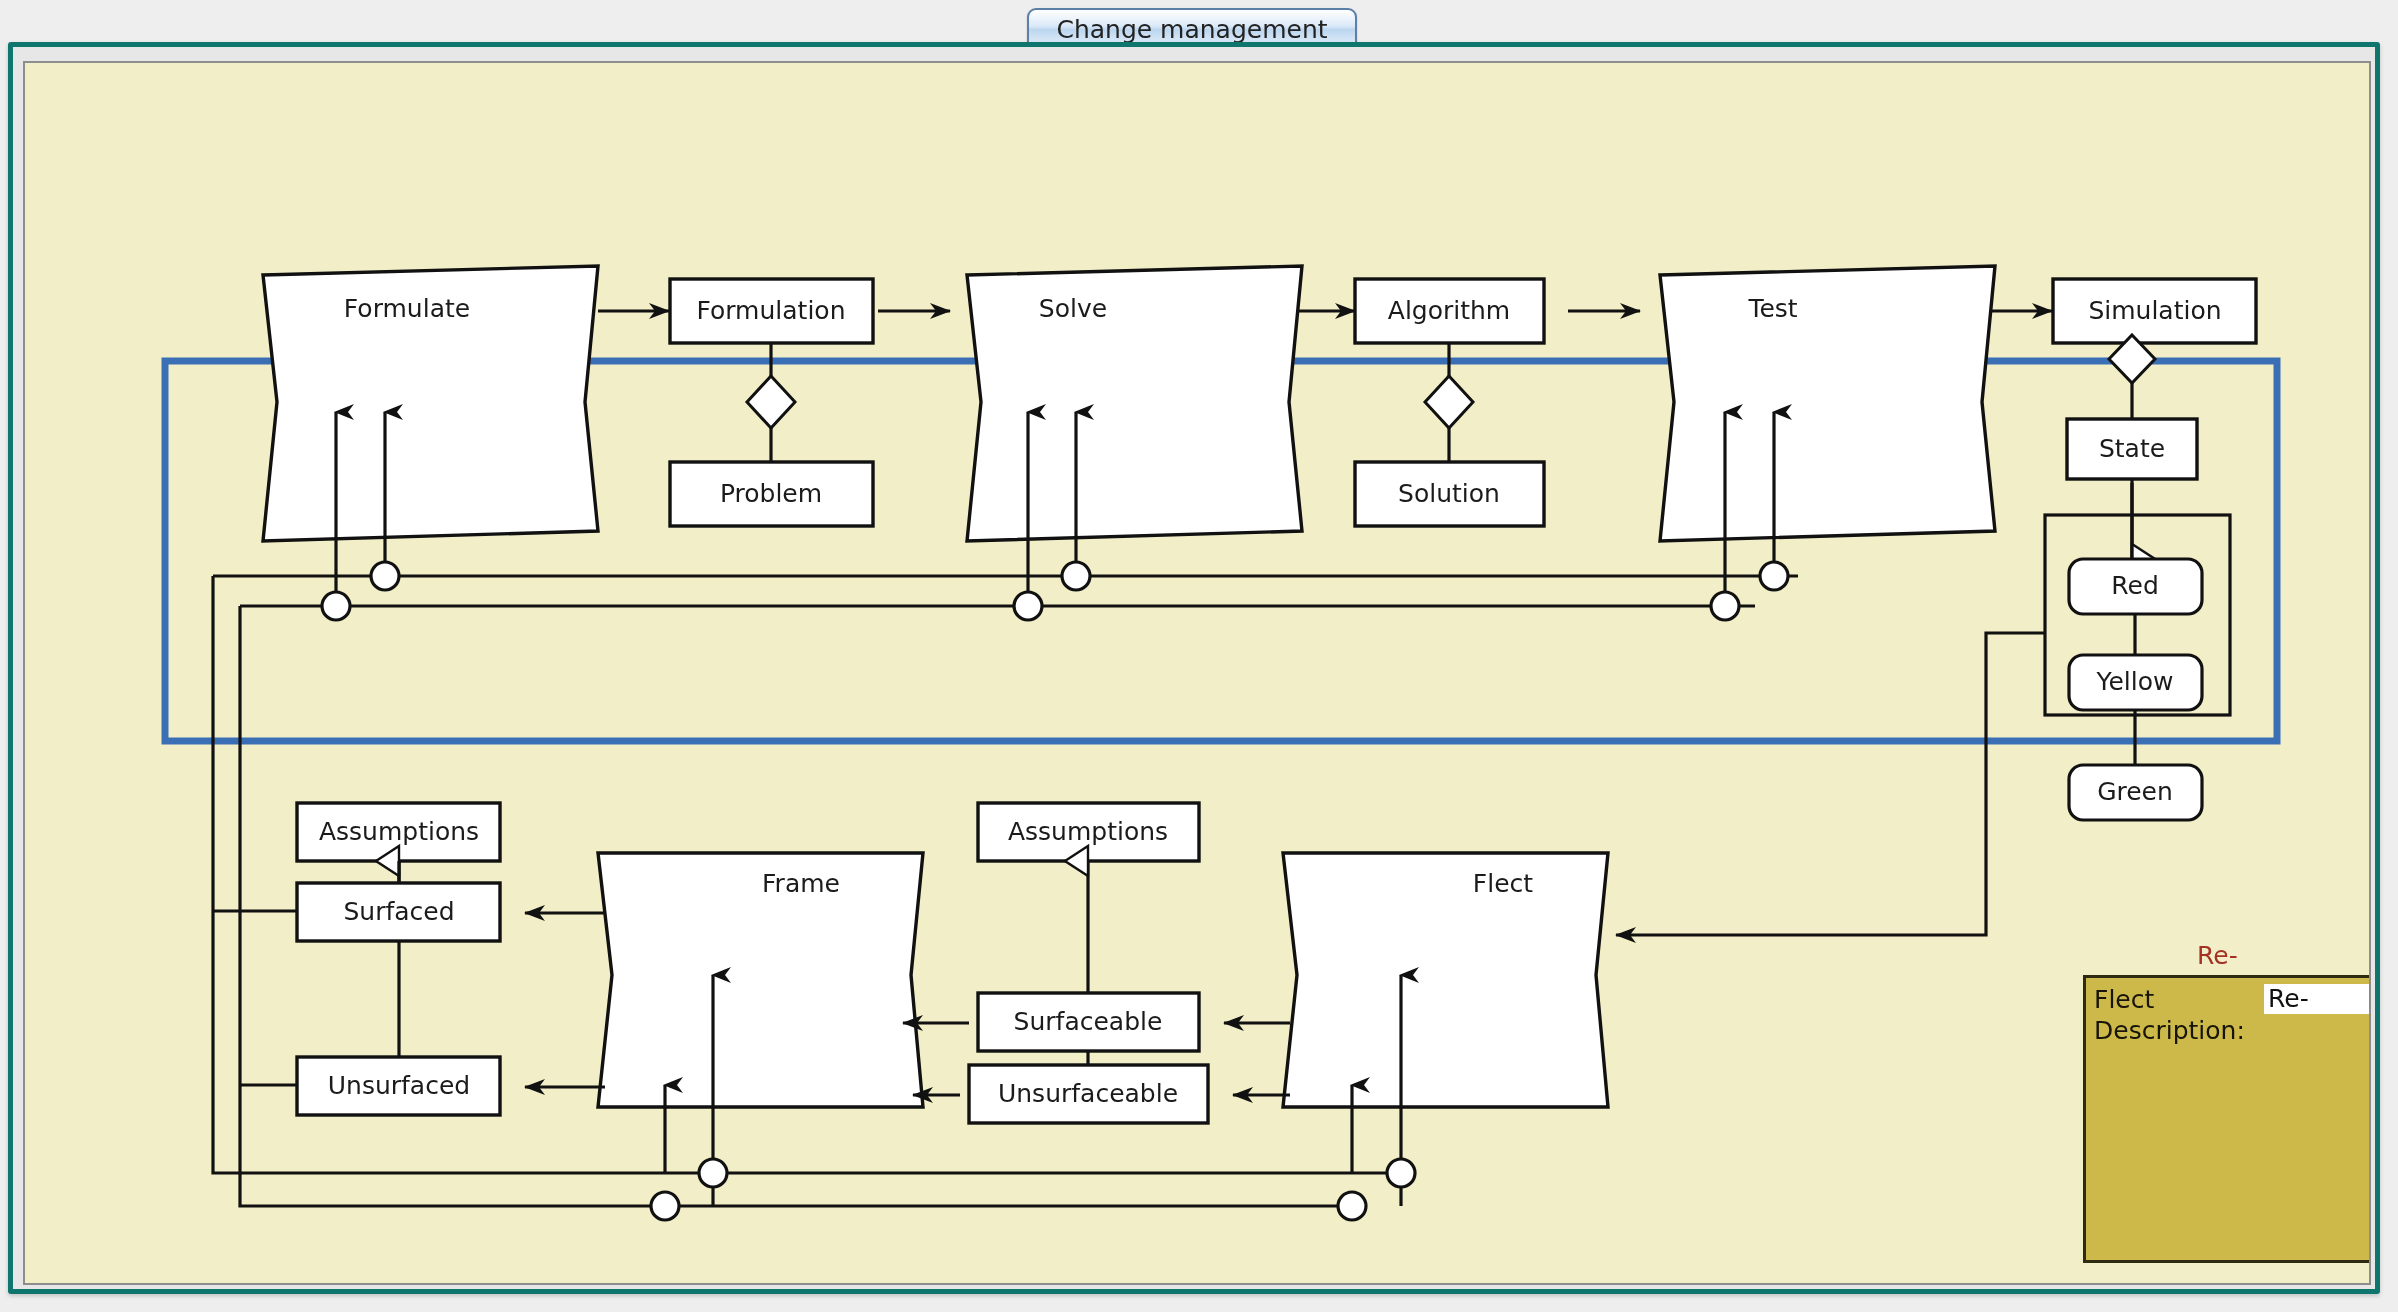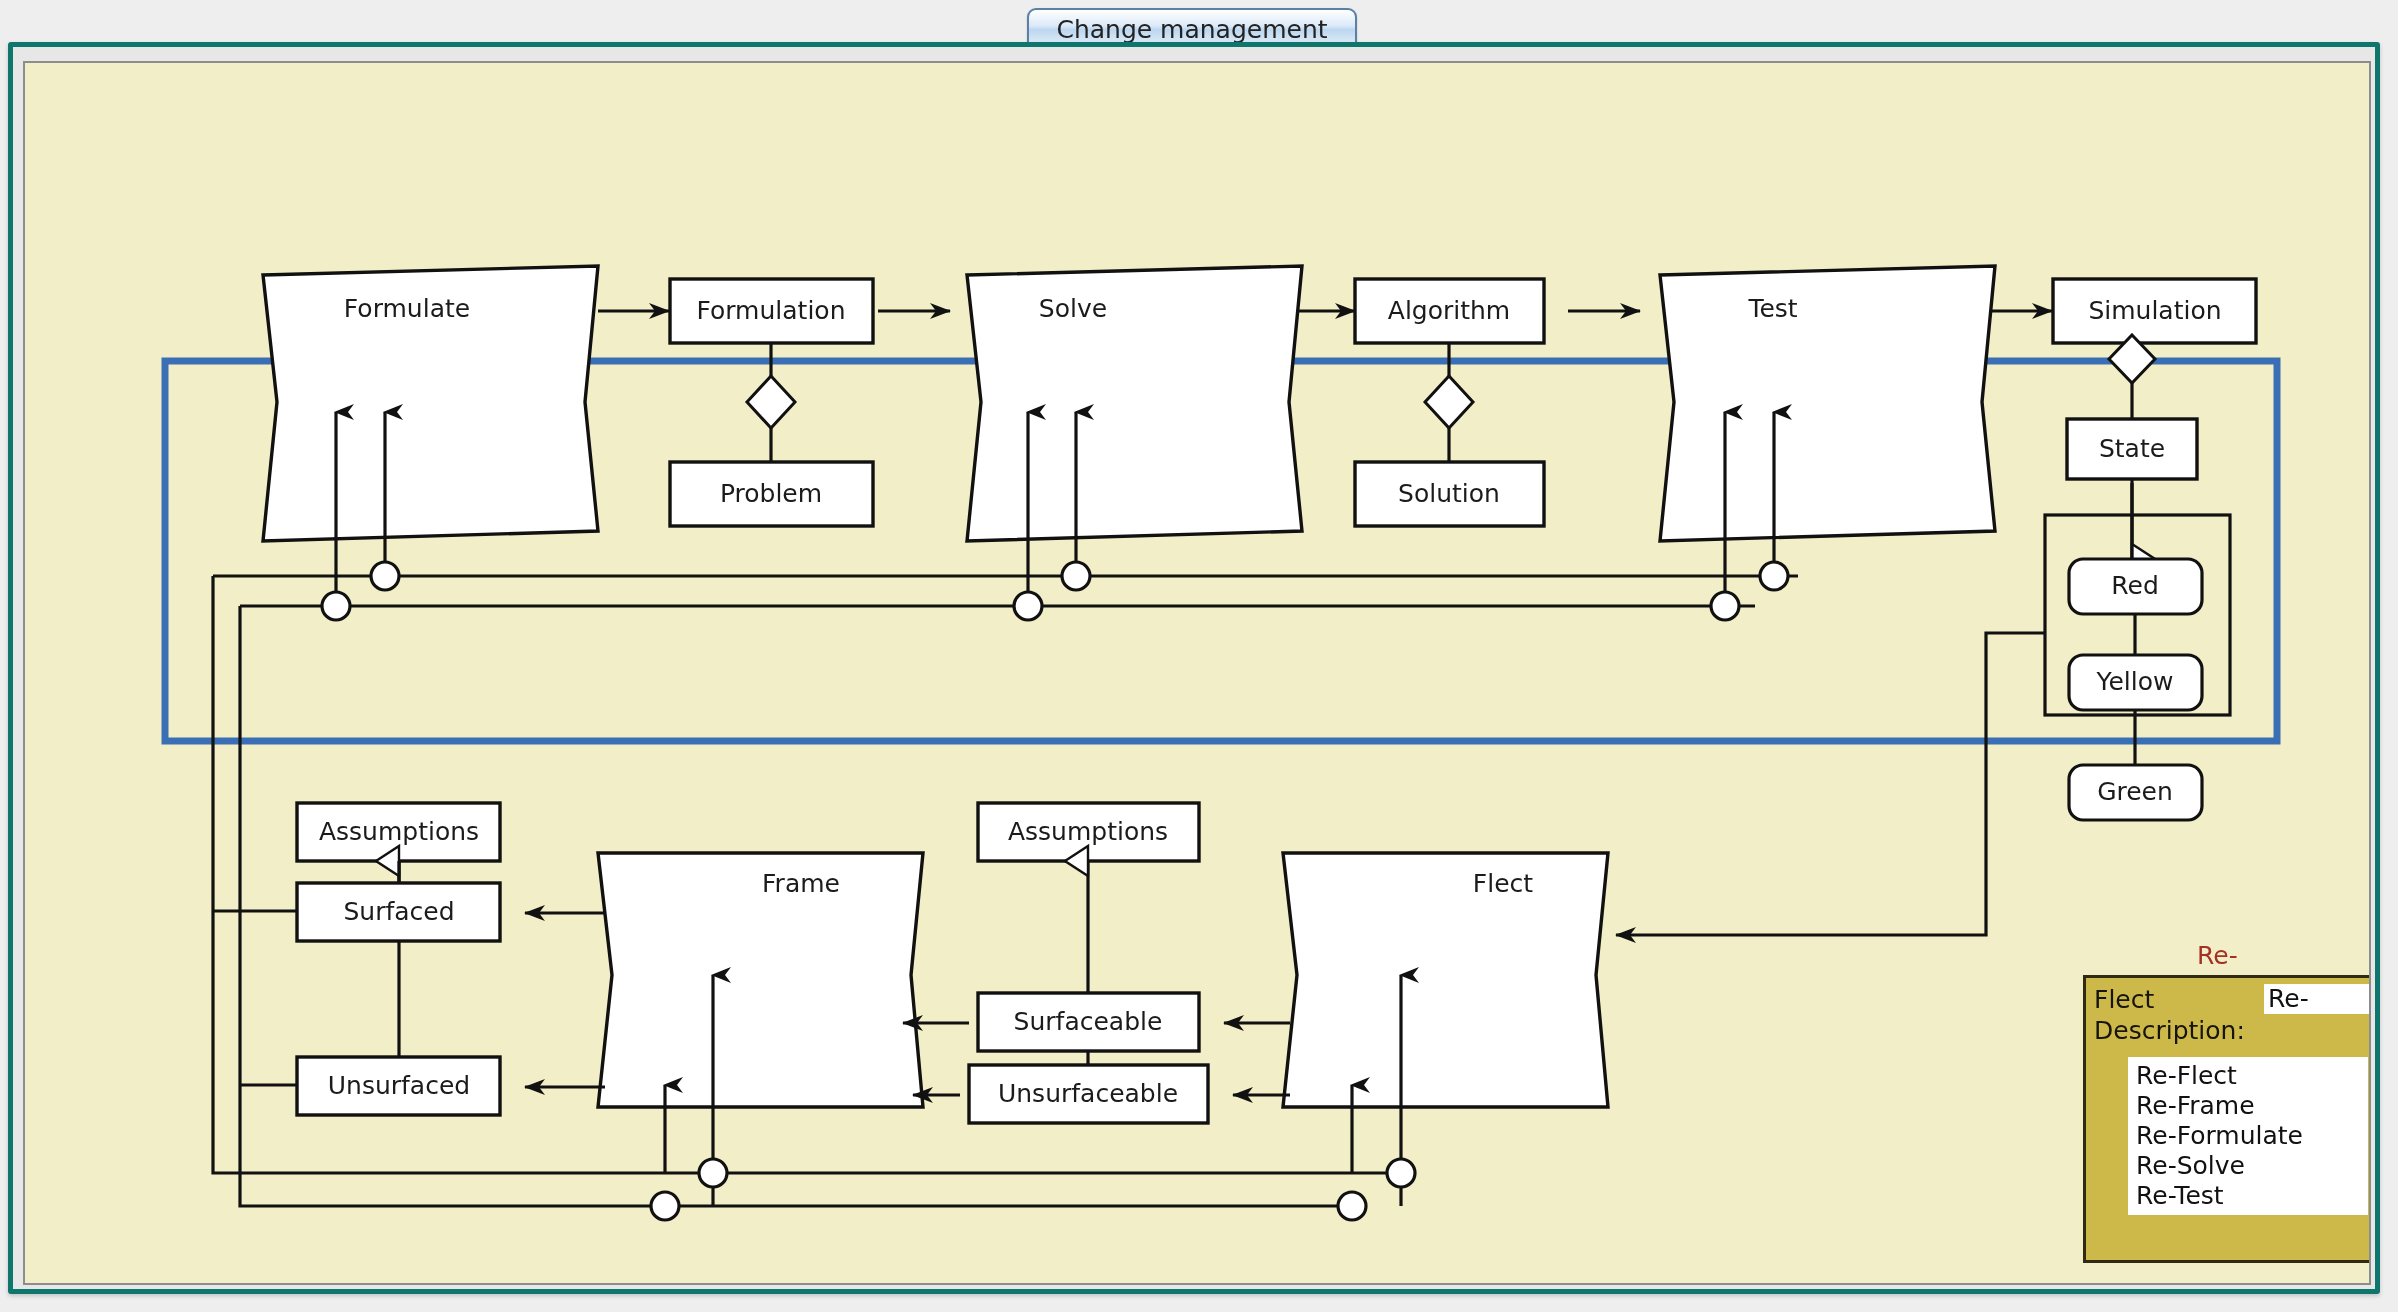--- a/index.html
+++ b/index.html
@@ -288,24 +288,17 @@
       </svg>
 
       <div class="relabel">Re-</div>
 
       <div class="proppanel">
         <div class="prop-row">
           <span class="prop-label">Flect</span>
           <input class="prop-input" type="text" value="Re-" style="">
         </div>
         <div class="prop-desc">Description:</div>
-        <div class="prop-list">
-          <div class="prop-list-item">Re-Flect</div>
-          <div class="prop-list-item">Re-Frame</div>
-          <div class="prop-list-item">Re-Formulate</div>
-          <div class="prop-list-item">Re-Solve</div>
-          <div class="prop-list-item">Re-Test</div>
-        </div>
       </div>
 
     </div>
   </div>
 </div>
 
 </body></html>

